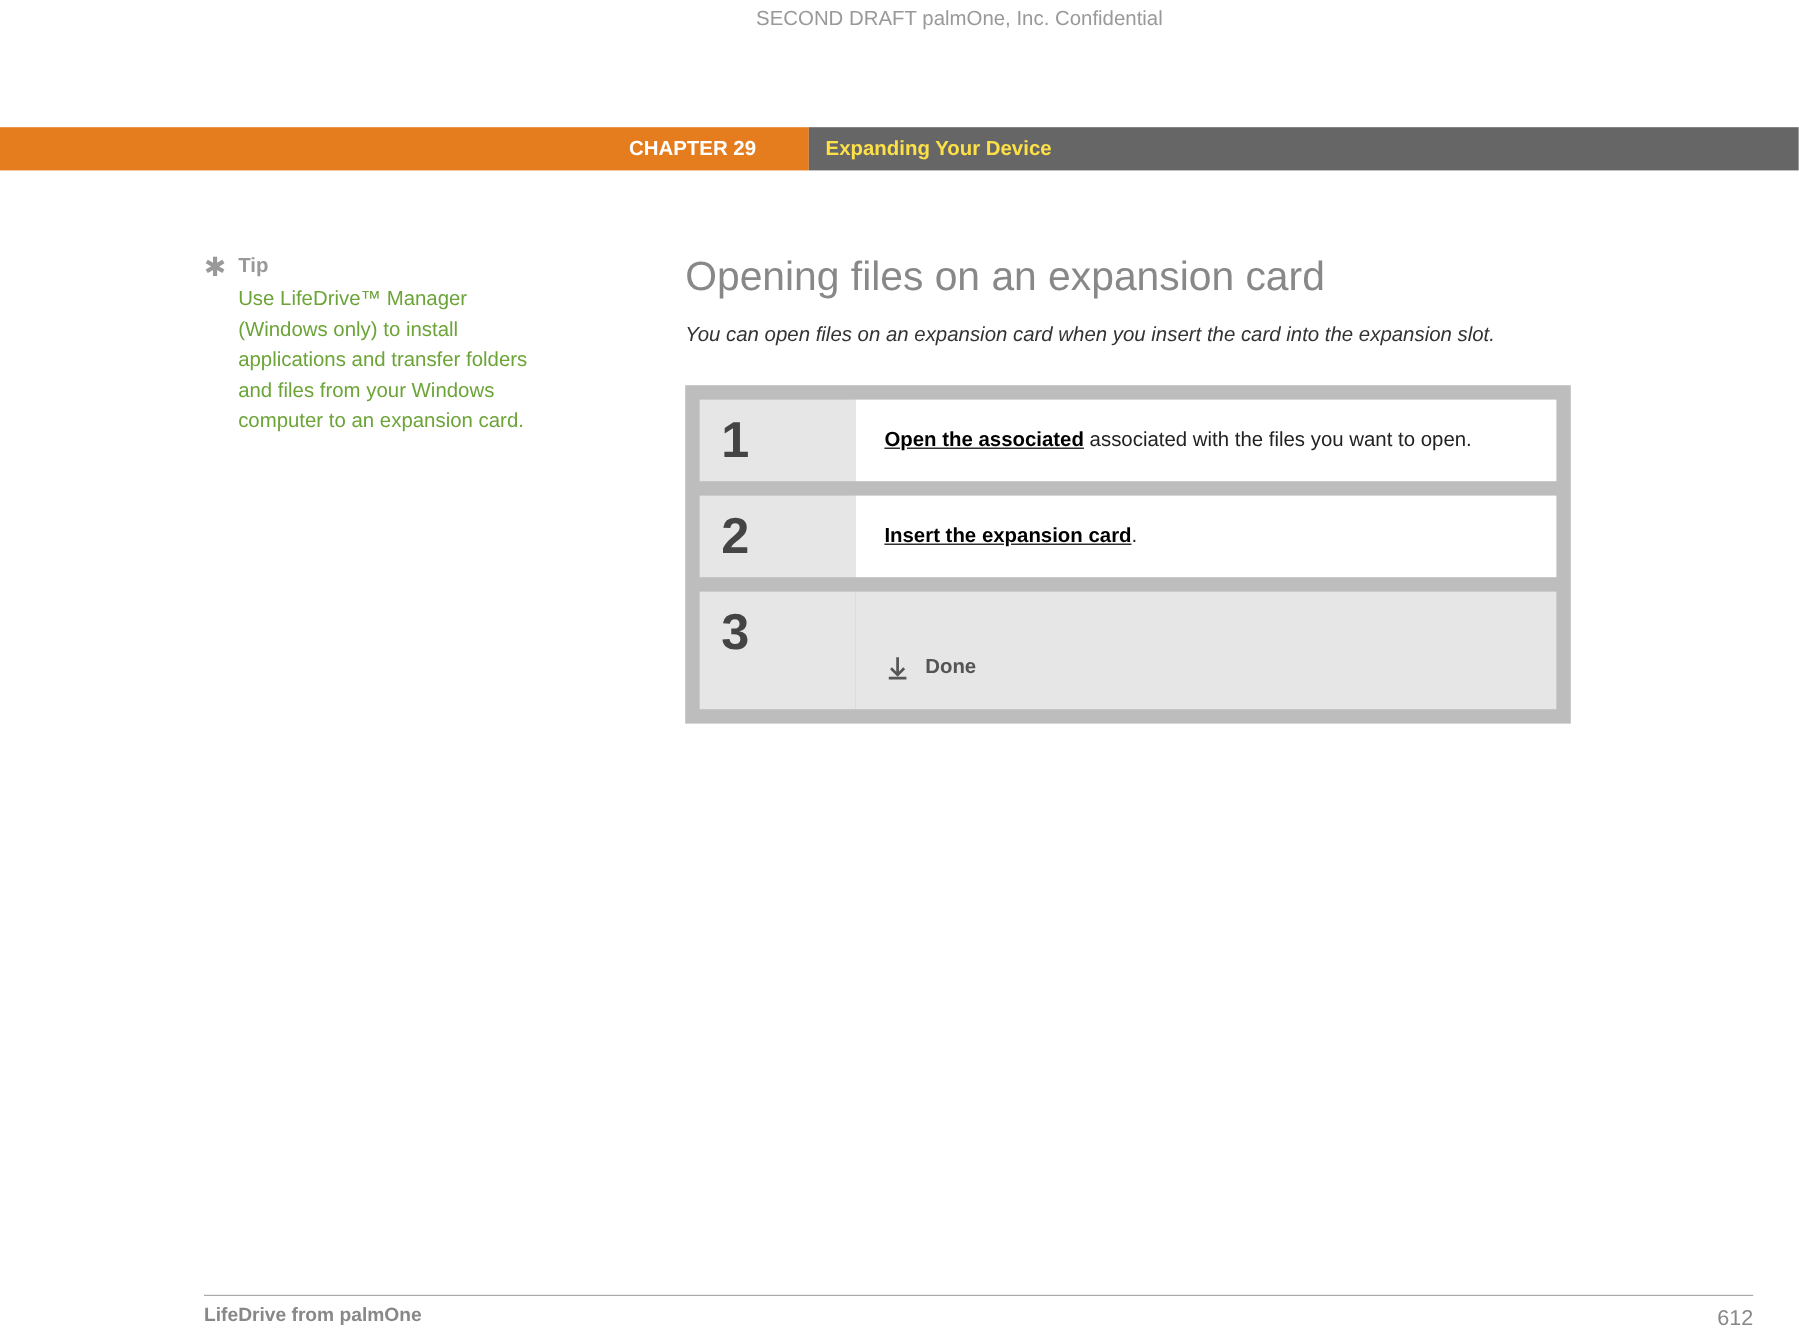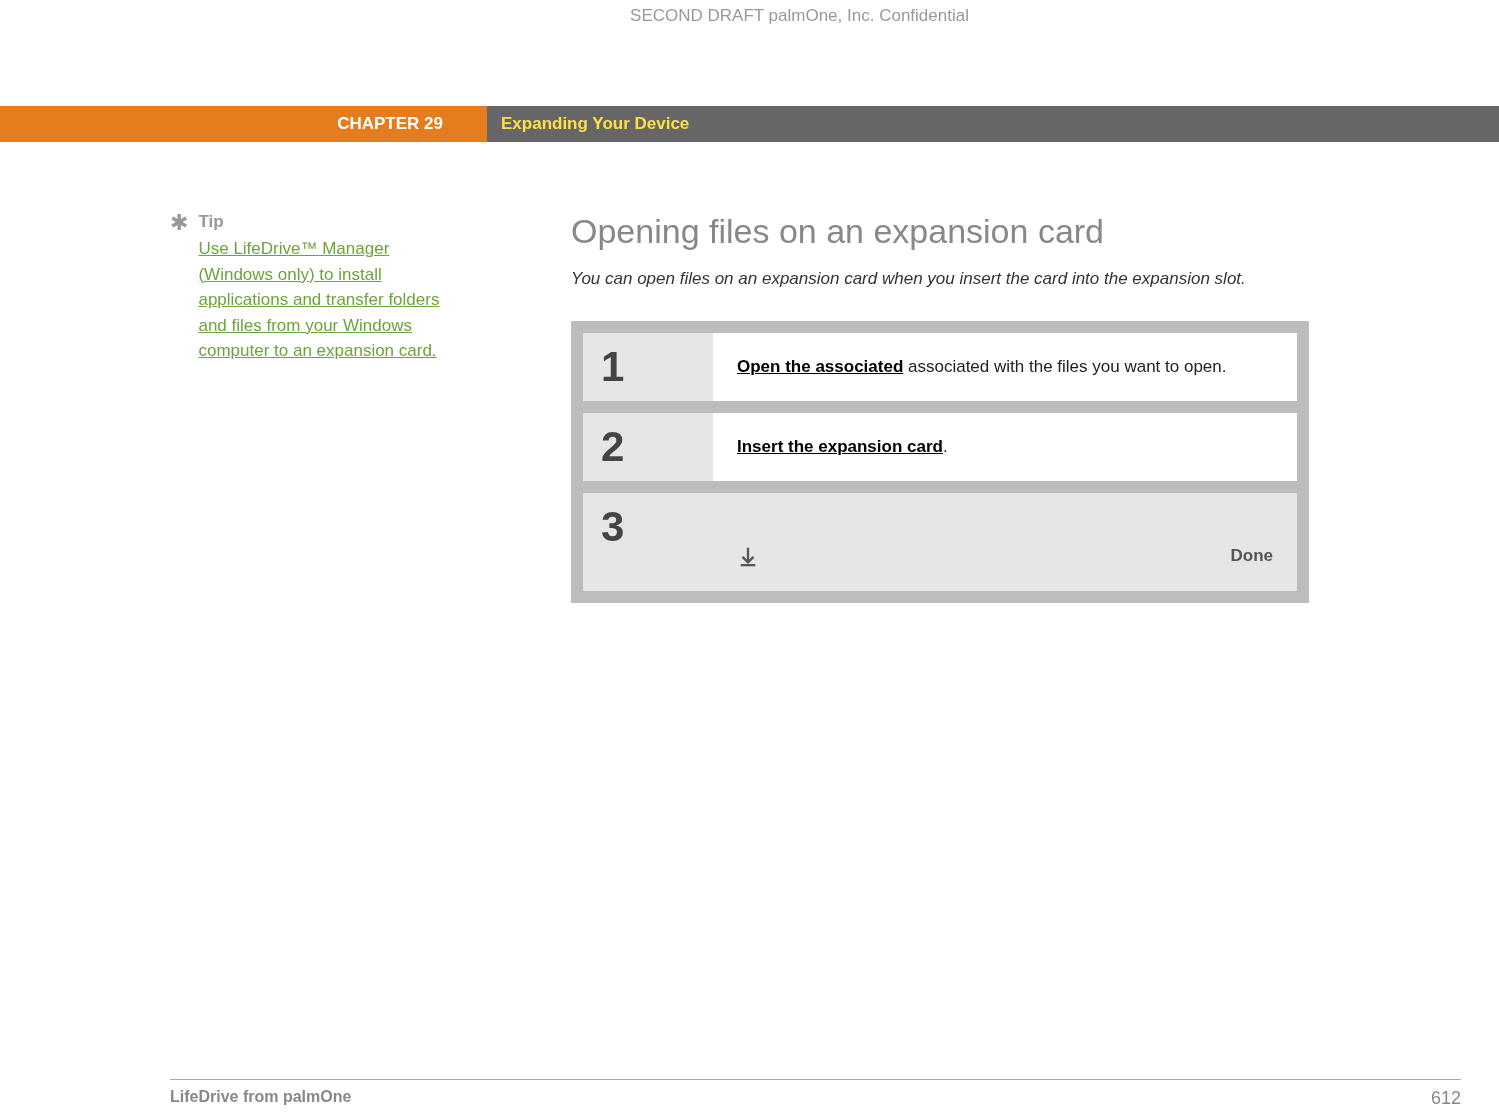--- a/index.html
+++ b/index.html
@@ -29,21 +29,21 @@
     }
     .chapter-left {
       background: #e57d1f;
       color: #ffffff;
       font-weight: bold;
       font-size: 17px;
       display: flex;
       align-items: center;
       justify-content: flex-end;
       padding-right: 44px;
-      width: 487px;
+      width: 674px;
     }
     .chapter-right {
       background: #666666;
       color: #fde047;
       font-weight: bold;
       font-size: 17px;
       display: flex;
       align-items: center;
       padding-left: 14px;
       flex: 1;
@@ -73,21 +73,20 @@
     .tip-label {
       color: #999999;
       font-weight: bold;
       font-size: 17px;
       margin-bottom: 4px;
     }
     .tip-text {
       color: #6ca438;
       font-size: 17px;
       line-height: 1.5;
-      text-decoration: underline;
     }
     .main {
       flex: 1;
       padding-right: 190px;
     }
     .main-title {
       color: #888888;
       font-size: 34px;
       font-weight: normal;
       margin-bottom: 18px;
@@ -135,21 +134,20 @@
     .step-link {
       font-weight: bold;
       text-decoration: underline;
       color: #000000;
     }
     .done-row {
       display: flex;
       align-items: center;
       gap: 12px;
       margin-top: 28px;
-      justify-content: space-between;
     }
     .done-icon {
       width: 22px;
       height: 22px;
     }
     .done-label {
       color: #555555;
       font-weight: bold;
       font-size: 17px;
     }

